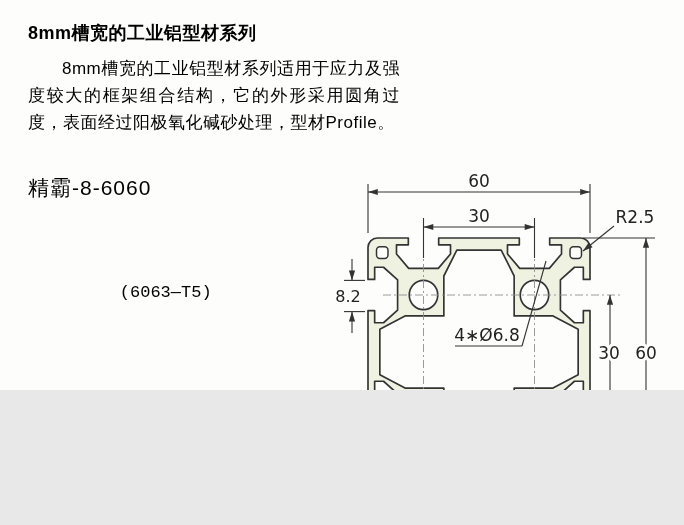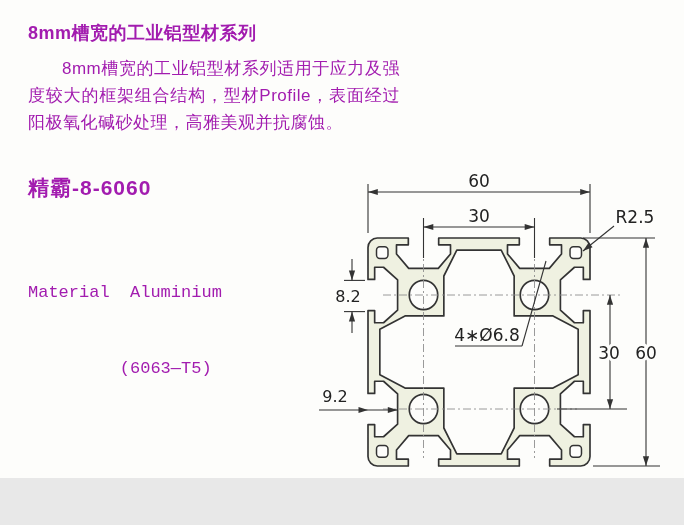--- a/index.html
+++ b/index.html
@@ -1,41 +1,40 @@
 <!DOCTYPE html>
 <html><head>
 <meta charset="utf-8">
 <style>
   html,body{margin:0;padding:0;background:#e8e8e8;}
-  #page{position:relative;width:684px;height:478px;background:#fdfdfb;overflow:hidden;
-        font-family:"Liberation Sans",sans-serif;color:#a21caf;}
+  #page{position:relative;width:684px;height:390px;background:#fdfdfb;overflow:hidden;
+        font-family:"Liberation Sans",sans-serif;color:#000000;}
   #doc-title{position:absolute;left:28px;top:21px;font-size:18px;font-weight:bold;letter-spacing:.5px;}
   #intro{position:absolute;left:28px;top:55px;width:372px;font-size:17px;line-height:27px;
          text-indent:2em;letter-spacing:.5px;text-align:justify;}
-  #model{position:absolute;left:28px;top:174px;font-size:21px;font-weight:bold;letter-spacing:1px;}
+  #model{position:absolute;left:28px;top:174px;font-size:21px;font-weight:normal;letter-spacing:1px;}
   #specs{position:absolute;left:28px;top:229px;font-size:17px;line-height:25.4px;
          font-family:"Liberation Mono","DejaVu Sans Mono",monospace;white-space:pre;}
   #drawing{position:absolute;left:315px;top:160px;}
   .dimtxt{font-family:"DejaVu Sans","Liberation Sans",sans-serif;font-size:17px;fill:#222;}
   .dimtxt-sm{font-family:"DejaVu Sans","Liberation Sans",sans-serif;font-size:16px;fill:#222;}
   .halo{paint-order:stroke;stroke:#fdfdfb;stroke-width:6px;stroke-linejoin:round;}
   .dline{stroke:#333;stroke-width:1.1;fill:none;}
   .cline{stroke:#8f8f8f;stroke-width:.9;fill:none;stroke-dasharray:8 3 2 3;}
 </style>
 </head>
 <body>
 
 <div id="page">
 
   <div id="doc-title">8mm槽宽的工业铝型材系列</div>
-  <div id="intro">8mm槽宽的工业铝型材系列适用于应力及强度较大的框架组合结构，型材Profile，表面经过阳极氧化碱砂处理，高雅美观并抗腐蚀。</div>
+  <div id="intro">8mm槽宽的工业铝型材系列适用于应力及强度较大的框架组合结构，它的外形采用圆角过度，表面经过阳极氧化碱砂处理，型材Profile。</div>
   <div id="model">精霸-8-6060</div>
 
   <div id="specs">
-    <div>Material  Aluminium</div>
     <div>         (6063—T5)</div>
     
     
     
     
     
     
   </div>
 
   <svg id="drawing" width="369" height="365" viewBox="0 0 369 365">

